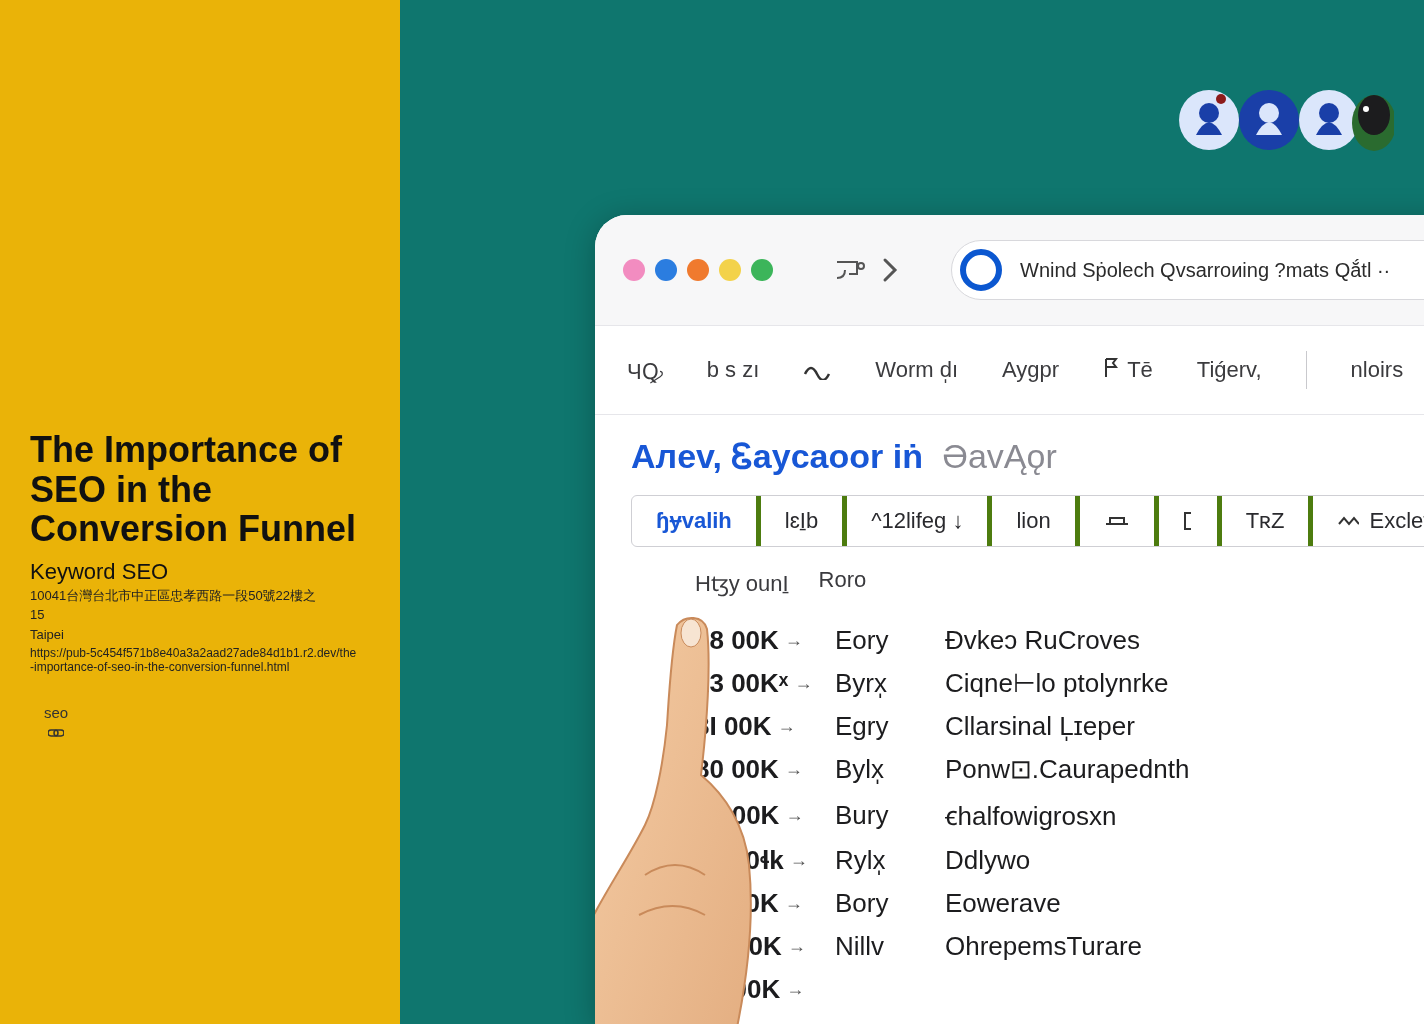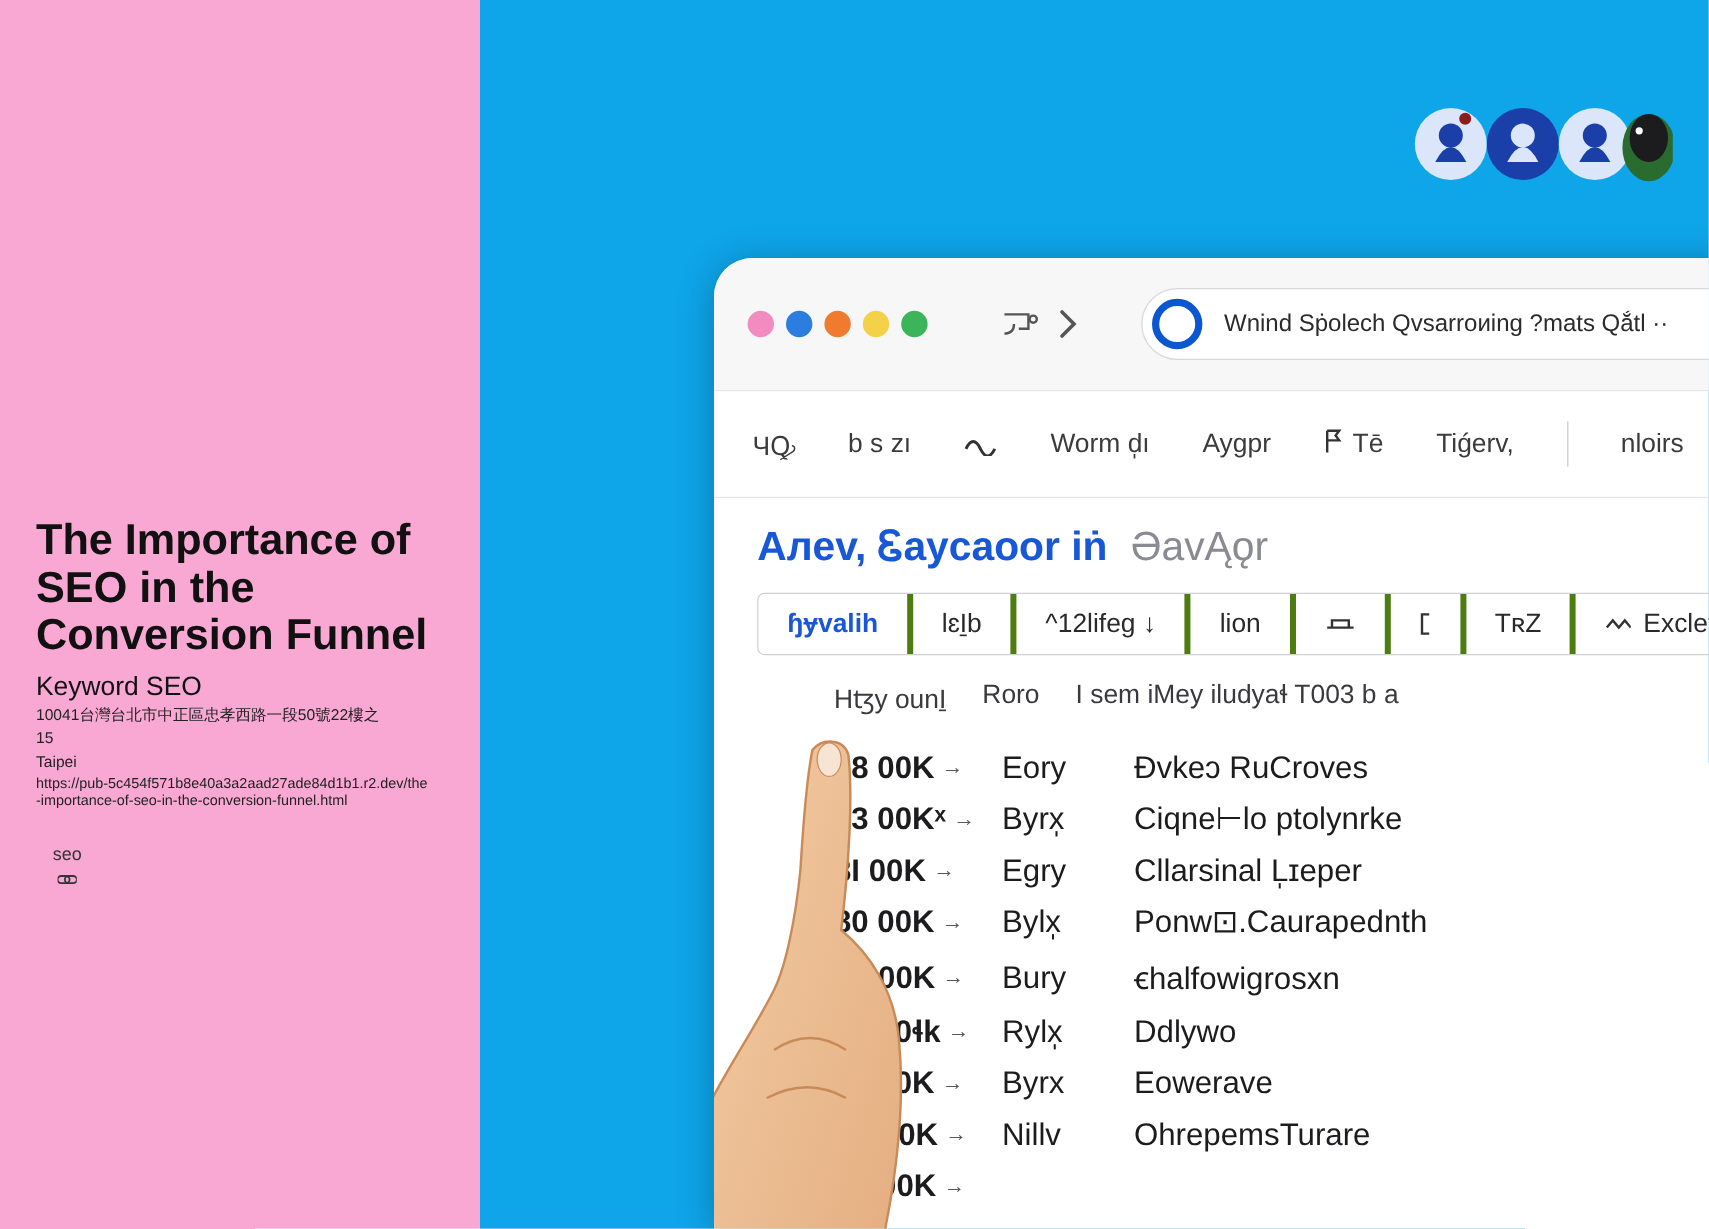--- a/index.html
+++ b/index.html
@@ -3,21 +3,21 @@
 <meta charset="utf-8">
 <style>
   * { box-sizing: border-box; margin: 0; padding: 0; }
   html, body { width: 1424px; height: 1024px; overflow: hidden; font-family: Arial, Helvetica, sans-serif; }
   body { display: flex; background: #fff; }
 
   
   .sidebar {
     width: 400px;
     height: 100%;
-    background: #f9a8d4;
+    background: #eab308;
     padding: 430px 43px 0 30px;
     position: relative;
   }
   .sidebar h1 {
     font-size: 36px;
     font-weight: 700;
     line-height: 1.1;
     color: #111;
     margin-bottom: 10px;
   }
@@ -48,21 +48,21 @@
   .sidebar .iconrow {
     margin-left: 18px;
     font-size: 12px;
     color: #333;
   }
 
   
   .main {
     flex: 1;
     height: 100%;
-    background: #0ea5e9;
+    background: #0f766e;
     position: relative;
     overflow: hidden;
   }
 
   
   .avatar-cluster {
     position: absolute;
     top: 85px;
     right: 30px;
     display: flex;
@@ -329,21 +329,20 @@
           <svg width="22" height="14">
               <path d="M2 10 l5 -6 5 6 5 -6 5 6" fill="none" stroke="#333" stroke-width="2"></path>
             </svg>
           <span>Excletonı</span>
         </div>
       </div>
 
       <div class="subline">
         <span>Hꜩy ounI̱</span>
         <span>Roro</span>
-        <span>I sem iMey iludyaɬ  T003 b a</span>
       </div>
 
       <div class="datarows">
         <div class="drow">
             <span class="k">
               <span>68 00K</span>
               <span class="arrow">→</span>
             </span>
             <span class="mid">Eory</span>
             <span class="txt">Ðvkeɔ   RuCroves</span>
@@ -386,21 +385,21 @@
               <span class="arrow">→</span>
             </span>
             <span class="mid">Rylx̩</span>
             <span class="txt">Ddlywo</span>
           </div>
         <div class="drow">
             <span class="k">
               <span>32 00K</span>
               <span class="arrow">→</span>
             </span>
-            <span class="mid">Byrx</span>
+            <span class="mid">Bory</span>
             <span class="txt">Eowerave</span>
           </div>
         <div class="drow">
             <span class="k">
               <span>S0 00K</span>
               <span class="arrow">→</span>
             </span>
             <span class="mid">Nillv</span>
             <span class="txt">OhrepemsTurare</span>
           </div>

